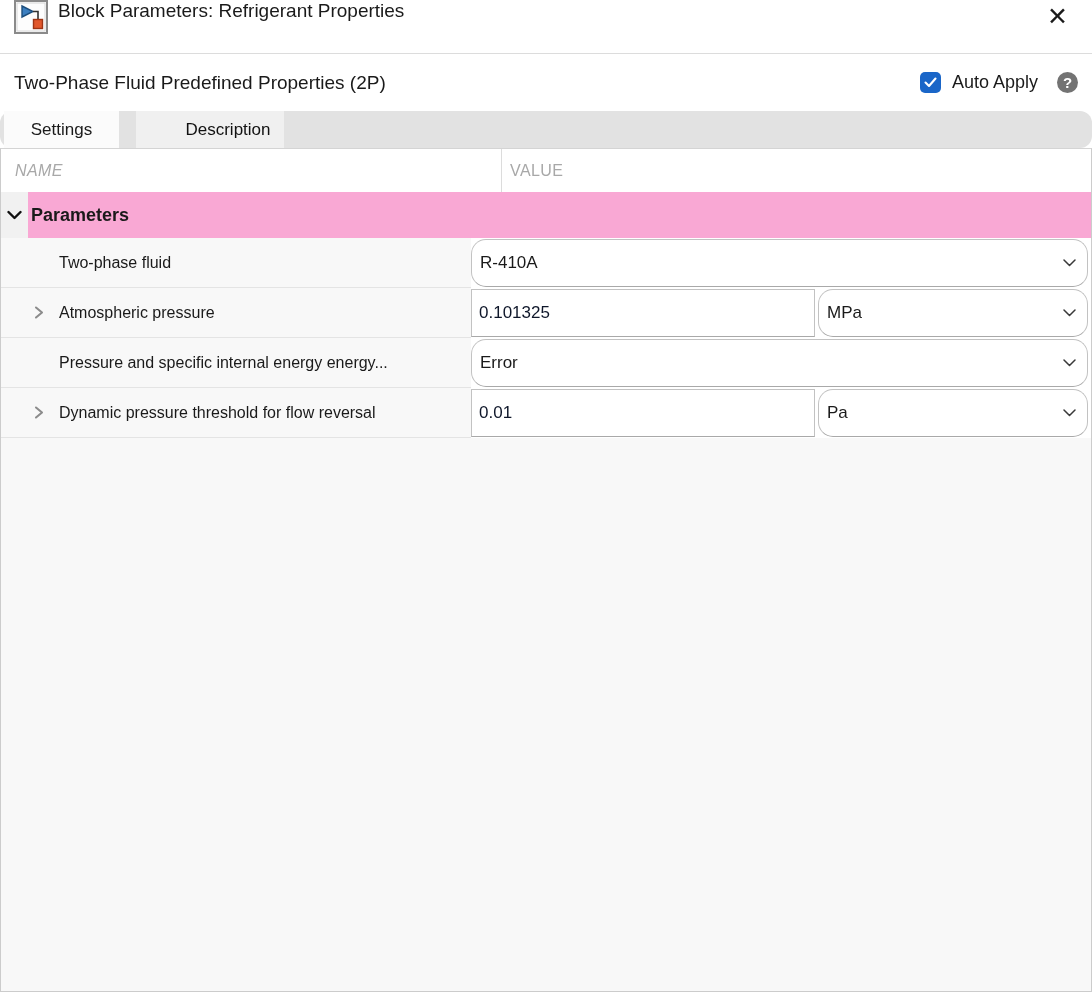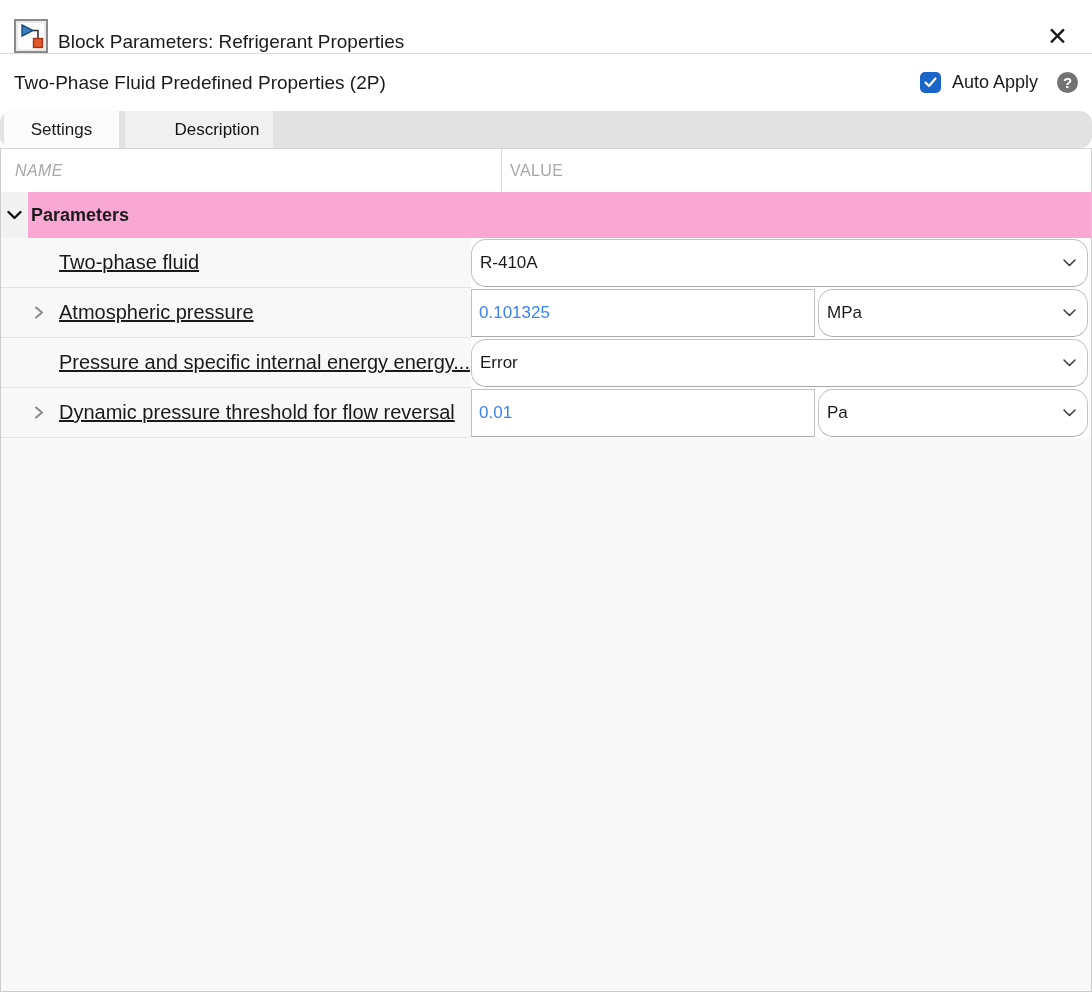--- a/index.html
+++ b/index.html
@@ -1,72 +1,72 @@
 <!DOCTYPE html>
 <html><head>
 <meta charset="utf-8">
 <style>
   * { margin:0; padding:0; box-sizing:border-box; }
   html,body { width:1092px; height:992px; background:#ffffff;
               font-family:"Liberation Sans", sans-serif; color:#1a1a1a; overflow:hidden; }
 
   
-  .titlebar { height:54px; display:flex; align-items:flex-end; padding:0 14px;
+  .titlebar { height:54px; display:flex; align-items:flex-start; padding:0 14px;
               border-bottom:1px solid #dcdcdc; background:#ffffff; }
   .blockicon { width:34px; height:34px; flex:0 0 auto; }
   .titletext { font-size:19px; margin-left:10px; flex:1 1 auto; white-space:nowrap; }
   .closebtn { font-size:25px; font-weight:300; color:#1a1a1a; cursor:pointer;
               line-height:1; padding:4px 8px; margin-right:2px; }
 
   
   .subbar { height:57px; display:flex; align-items:center; padding:0 14px; background:#ffffff; }
   .subtitle { font-size:19px; flex:1 1 auto; white-space:nowrap; }
   .checkbox { width:21px; height:21px; border-radius:5px; background:#1a66c8;
               display:flex; align-items:center; justify-content:center; cursor:pointer; }
   .autolabel { font-size:18px; margin-left:11px; white-space:nowrap; }
   .helpbtn { width:21px; height:21px; border-radius:50%; background:#737373; color:#ffffff;
              font-size:15px; font-weight:bold; display:flex; align-items:center; justify-content:center;
              margin-left:19px; cursor:pointer; }
 
   
   .tabbar { height:37px; background:#e2e2e2; display:flex; align-items:stretch;border-radius:12px; }
   .tab { display:flex; align-items:center; justify-content:center; font-size:17px; cursor:pointer; }
   .tab.active { background:#fbfbfb; width:115px; margin-left:4px; }
-  .tab.inactive { background:#f0f0f0; width:148px; margin-left:6px; color:#111;padding-left:36px; }
+  .tab.inactive { background:#f0f0f0; width:148px; margin-left:17px; color:#111;padding-left:36px; }
 
   
   .table { height:844px; border:1px solid #cccccc; border-top:1px solid #d4d4d4;
            display:flex; flex-direction:column; background:#ffffff; }
   .thead { height:43px; flex:0 0 auto; display:grid; grid-template-columns:469px 1fr; background:#fff; }
   .th { display:flex; align-items:center; font-size:16px; color:#a8a8a8; letter-spacing:0.4px; }
   .th.name { padding-left:14px;font-style:italic; }
   .th.value { border-left:1px solid #dcdcdc; padding-left:8px;margin-left:31px; }
 
   .sectionrow { height:46px; flex:0 0 auto; display:flex; align-items:center; background:#f9a8d4; position:relative; cursor:pointer; }
   .gutter { position:absolute; left:0; top:0; width:27px; height:46px; background:#f1f1f1; }
   .sec-caret { position:relative; margin-left:6px; width:16px; height:16px; display:flex; align-items:center; cursor:pointer; }
   .sectionlabel { position:relative; font-size:18px; font-weight:bold; margin-left:8px; }
 
   .row { height:50px; flex:0 0 auto; display:grid; grid-template-columns:470px 1fr; }
   .cell-name { background:#f8f8f8; border-bottom:1px solid #e4e4e4; display:flex; align-items:center; cursor:default; }
   .expander { width:13px; height:14px; margin-left:33px; display:flex; align-items:center; cursor:pointer; flex:0 0 auto; }
-  .rowlabel { font-size:20px; white-space:nowrap; overflow:hidden;text-decoration:underline; }
+  .rowlabel { font-size:16px; white-space:nowrap; overflow:hidden; }
   .cell-name.noexp .rowlabel { margin-left:58px; }
   .cell-name.exp .rowlabel { margin-left:12px; }
 
   .cell-value { background:#ffffff; display:flex; align-items:stretch; padding:1px 3px 1px 0; }
   .combo, .textinput { border:1px solid #c2c2c2; border-bottom-color:#a9a9a9; background:#ffffff;
                        display:flex; align-items:center; position:relative; }
   .combo { cursor:pointer;border-radius:15px; }
   .combo.full { flex:1 1 auto; }
   .combo .val { font-size:17px; padding-left:8px; }
   .combo .chev { position:absolute; right:11px; top:50%; transform:translateY(-50%); }
   .textinput { flex:0 0 344px; margin-right:3px; }
   .textinput input { border:none; outline:none; width:100%; height:100%; font-size:17px;
-                     padding-left:7px; font-family:"Liberation Sans", sans-serif; background:transparent; color:#3b82f6; }
+                     padding-left:7px; font-family:"Liberation Sans", sans-serif; background:transparent; color:#0f172a; }
   .combo.unit { flex:1 1 auto; }
 
   .filler { flex:1 1 auto; background:#f8f8f8; }
 </style>
 </head>
 <body>
 
 <div class="titlebar">
   <svg class="blockicon" viewBox="0 0 34 34">
     <rect x="1" y="1" width="32" height="32" fill="#fdfdfd" stroke="#8a8a8a" stroke-width="2"></rect>

